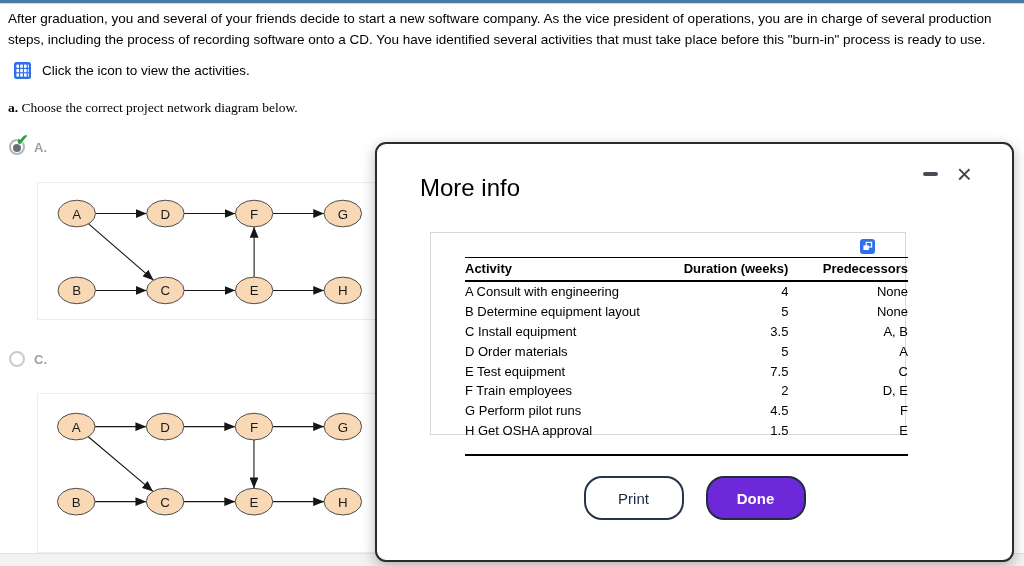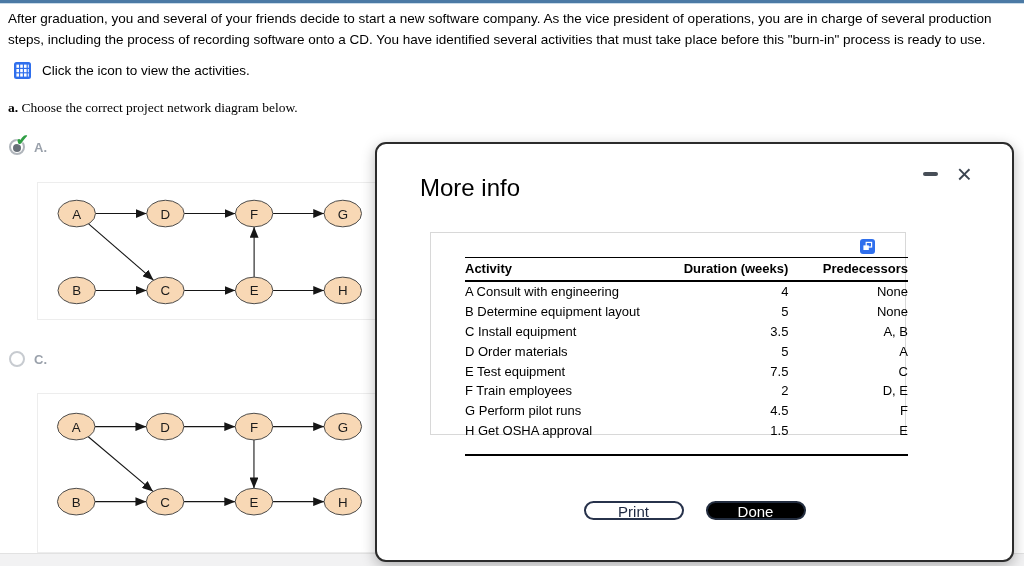--- a/index.html
+++ b/index.html
@@ -95,26 +95,26 @@
   table.activities th.c, table.activities td.c { text-align: right; }
   table.activities td { padding: 2.4px 0; white-space: nowrap; }
   table.activities tr:last-child td { border-bottom: 2px solid #000; padding-bottom: 16px; }
   col.c1 { width: 46%; } col.c2 { width: 27%; } col.c3 { width: 27%; }
 
   .btn-row {
     position: absolute; left: 0; right: 0; bottom: 40px;
     display: flex; justify-content: center; gap: 22px;
   }
   .btn {
-    height: 19px; min-width: 100px; padding: 0 28px;
+    height: 44px; min-width: 100px; padding: 0 28px;
     border-radius: 18px; font-size: 15px; font-family: "Liberation Sans", sans-serif;
     cursor: pointer;
   }
   .btn-print { background: #ffffff; border: 2px solid #27324b; color: #1c2740; }
-  .btn-done  { background: #000000; border: 2px solid #222c3e; color: #ffffff; }
+  .btn-done  { background: #6d28d9; border: 2px solid #222c3e; color: #ffffff; font-weight: bold; }
 </style>
 </head>
 <body>
 
 <div class="topbar"></div>
 
 <p class="intro">After graduation, you and several of your friends decide to start a new software company. As the vice president of operations, you are in charge of several production steps, including the process of recording software onto a CD. You have identified several activities that must take place before this "burn-in" process is ready to use.</p>
 
 <div class="icon-line">
   <span class="grid-icon">

